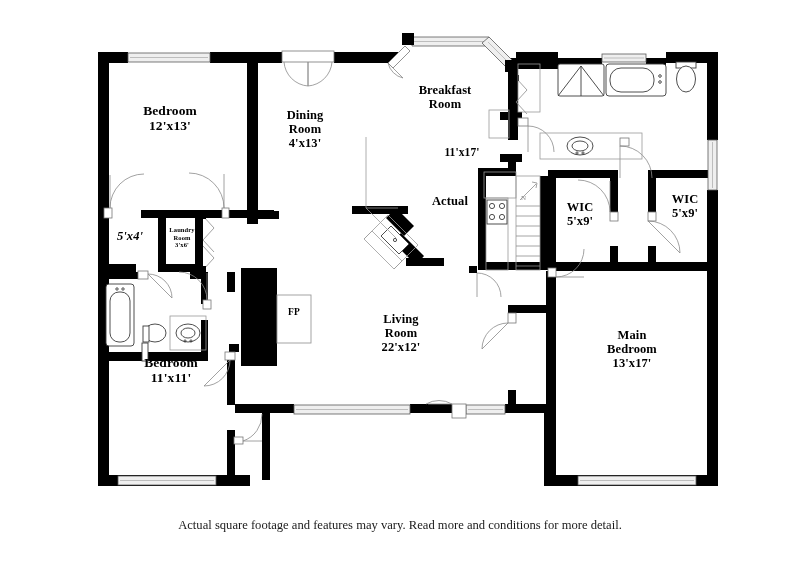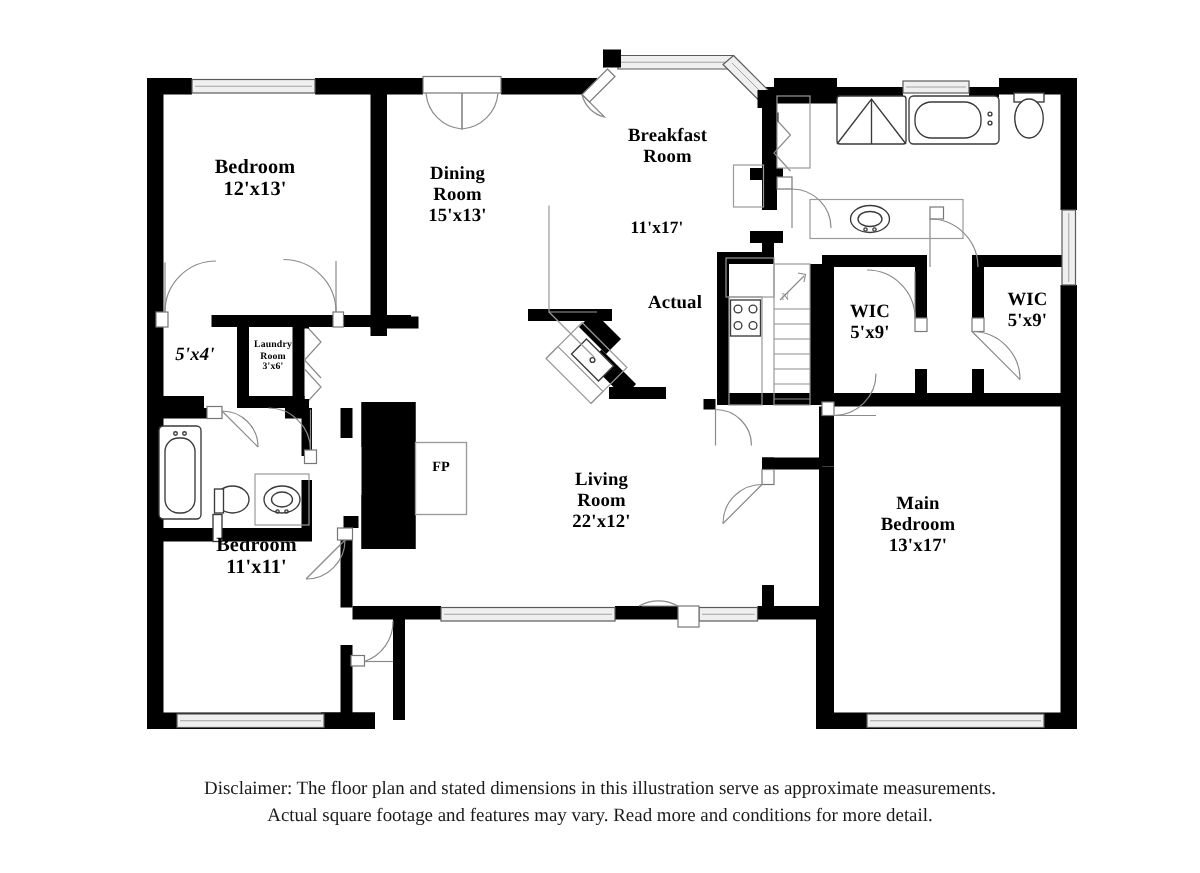--- a/index.html
+++ b/index.html
@@ -430,52 +430,51 @@
     </g>
   </g>
 
 </svg>
 
 <div class="room-label lbl-lg" style="left:110px; top:103px; width:120px;">Bedroom
 12'x13'</div>
 
 <div class="room-label lbl-md" style="left:250px; top:108px; width:110px;">Dining
 Room
-15'x13'</div>
+4'x13'</div>
 
 <div class="room-label lbl-md" style="left:385px; top:83px; width:120px;">Breakfast
 Room</div>
 
-<div class="room-label lbl-sm" style="left:388px; top:146px; width:100px;">11'x17'</div>
+<div class="room-label lbl-sm" style="left:412px; top:146px; width:100px;">11'x17'</div>
 
 <div class="room-label lbl-md" style="left:400px; top:194px; width:100px;">Actual</div>
 
 <div class="room-label lbl-md" style="left:95px; top:229px; width:70px;font-style:italic;">5'x4'</div>
 
 <div class="room-label lbl-xs" style="left:159px; top:226px; width:46px;">Laundry
 Room
 3'x6'</div>
 
 <div class="room-label lbl-md" style="left:540px; top:200px; width:80px;">WIC
 5'x9'</div>
 
 <div class="room-label lbl-md" style="left:645px; top:192px; width:80px;">WIC
 5'x9'</div>
 
 <div class="room-label lbl-md" style="left:346px; top:312px; width:110px;">Living
 Room
 22'x12'</div>
 
-<div class="room-label lbl-md" style="left:552px; top:328px; width:120px;">Main
+<div class="room-label lbl-md" style="left:572px; top:328px; width:120px;">Main
 Bedroom
 13'x17'</div>
 
 <div class="room-label lbl-lg" style="left:111px; top:355px; width:120px;">Bedroom
 11'x11'</div>
 
 <div class="room-label lbl-fp" style="left:274px; top:307px; width:40px;">FP</div>
 
 <div id="disclaimer">
-  <span class="dline">Disclaimer: The floor plan and stated dimensions in this illustration serve as approximate measurements.</span>
   <span class="dline">Actual square footage and features may vary. Read more and conditions for more detail.</span>
 </div>
 
 </div>
 
 </body></html>

